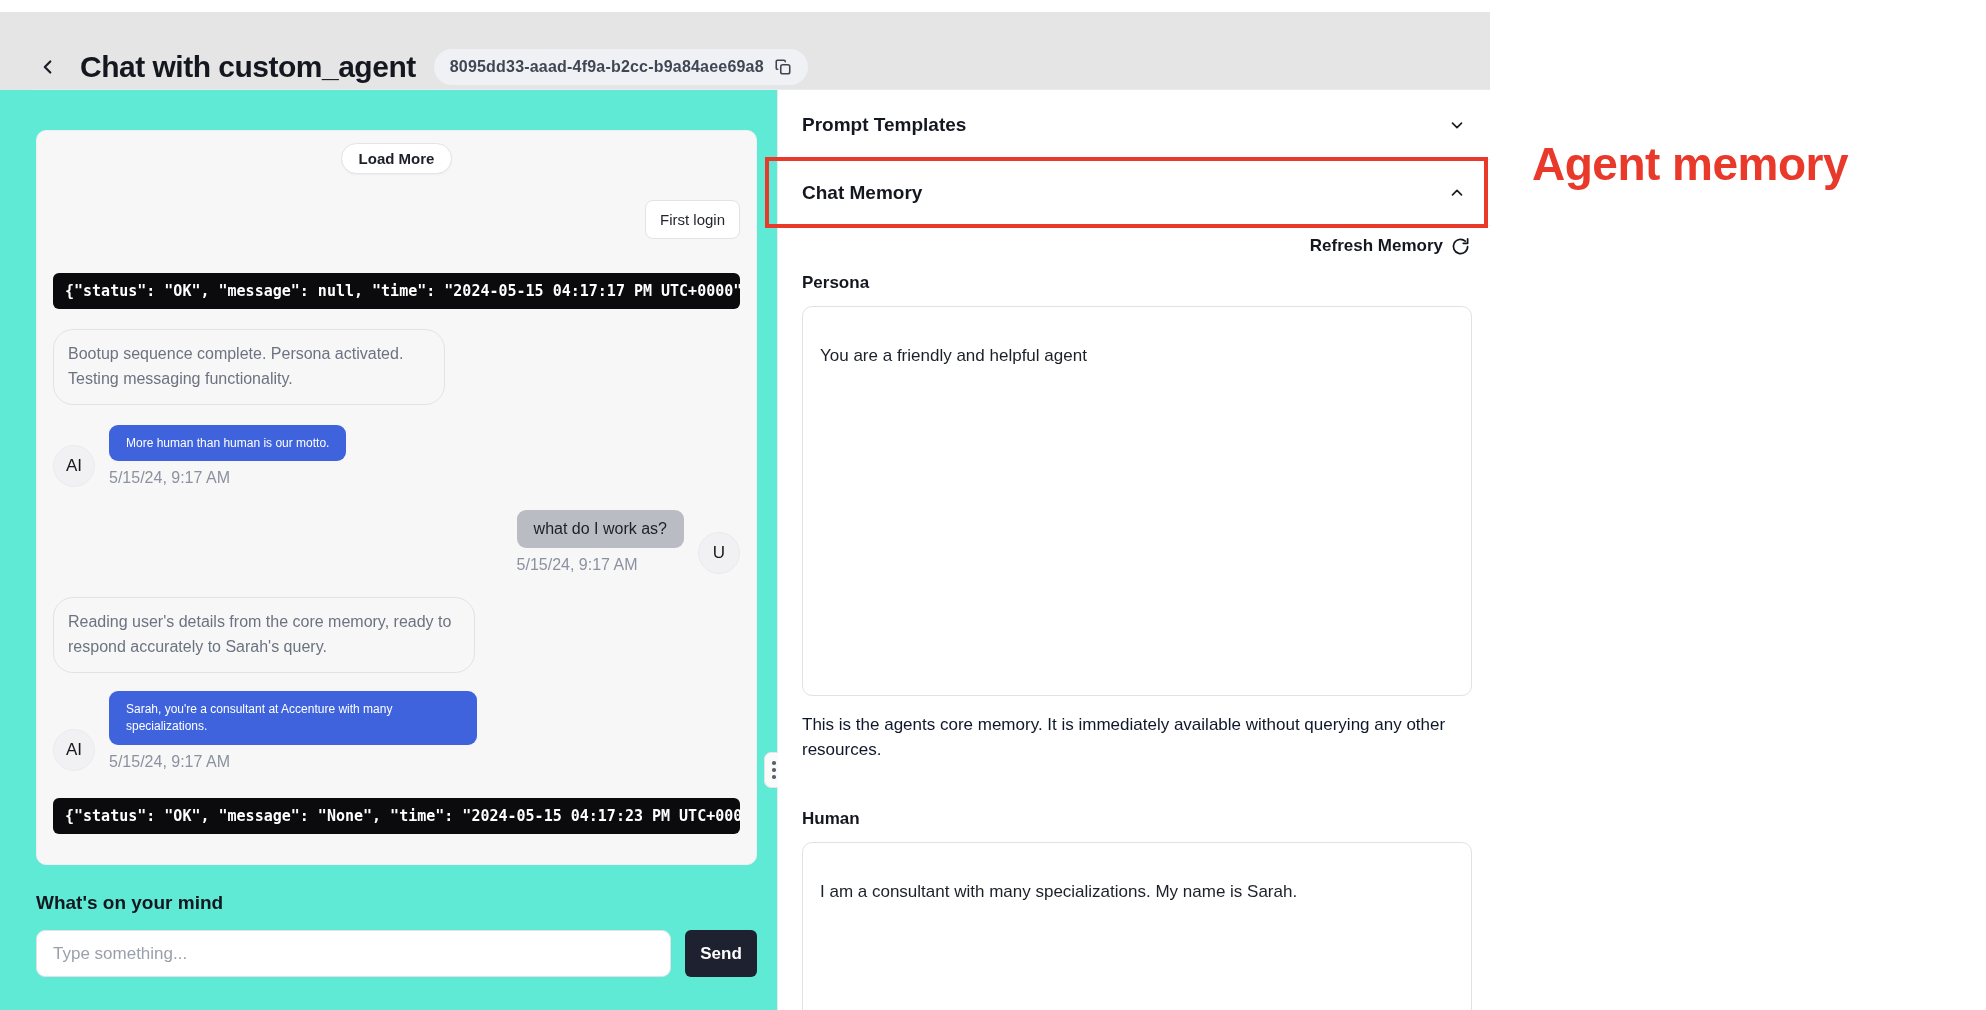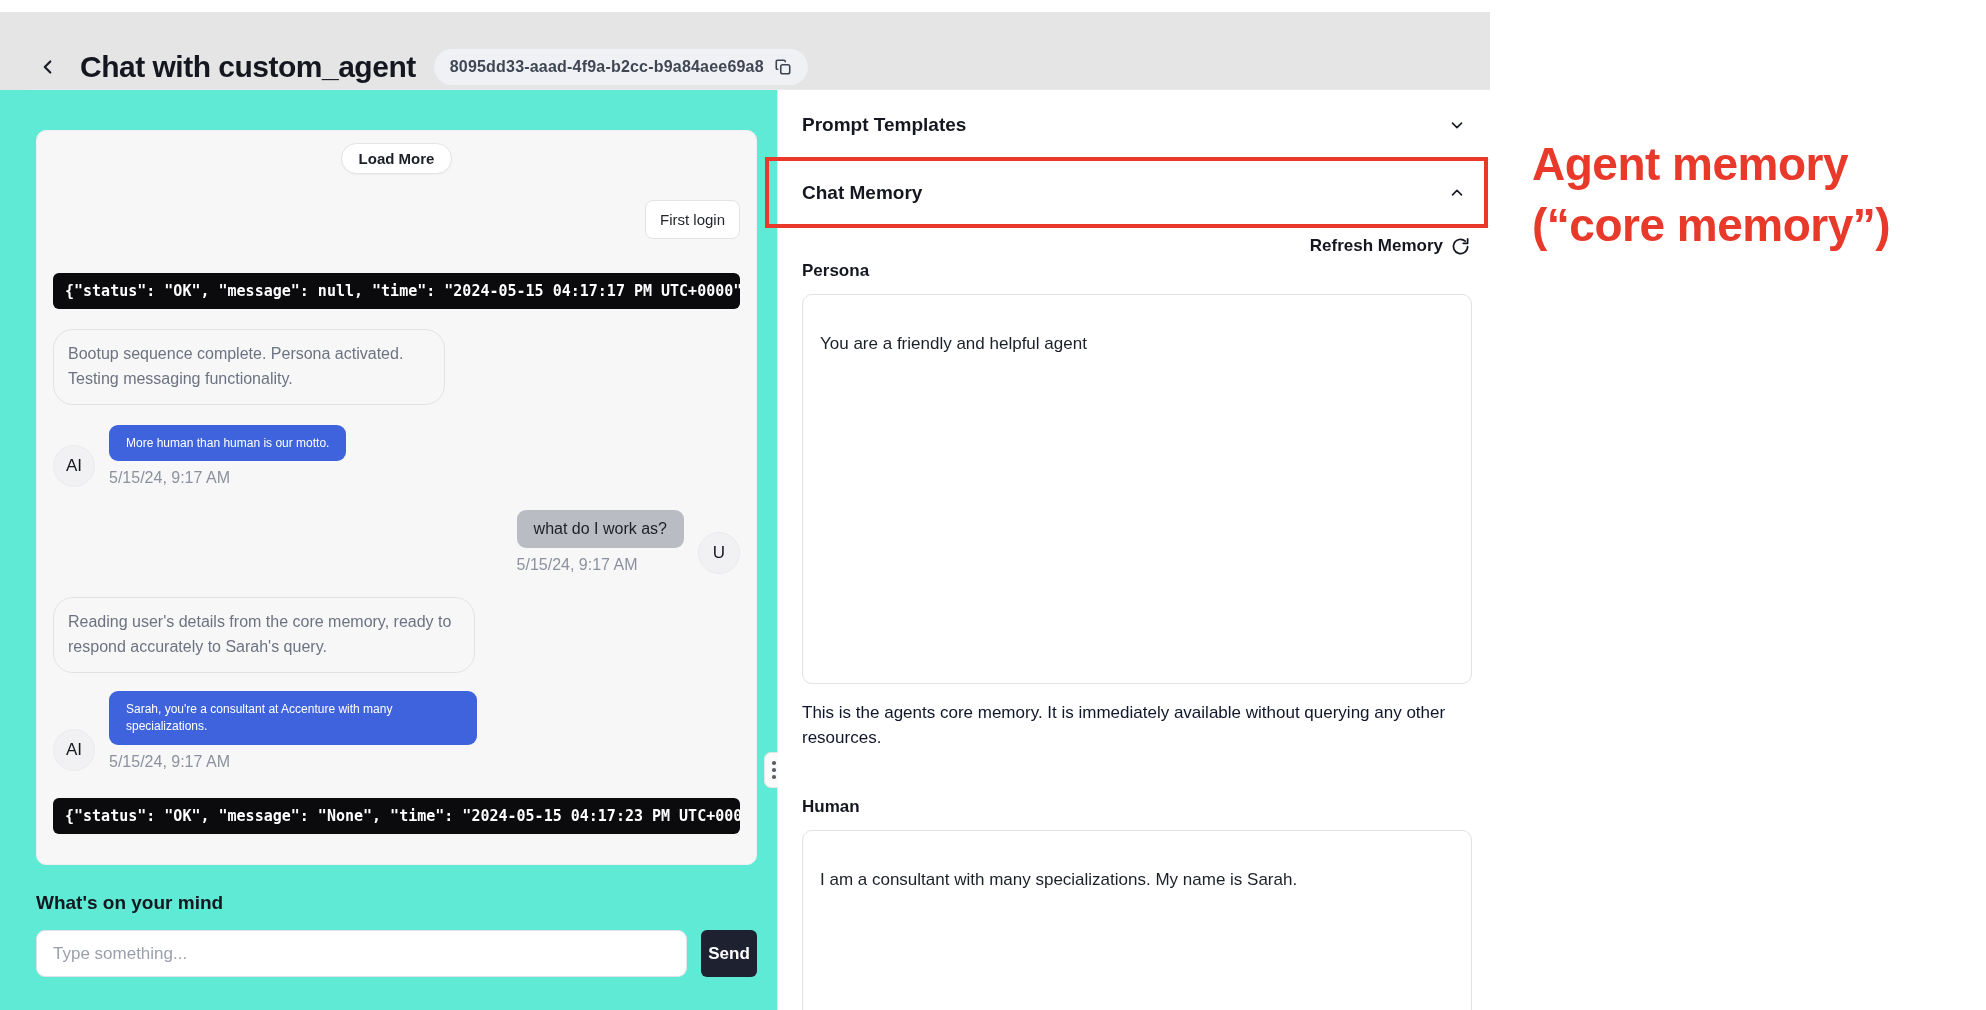--- a/index.html
+++ b/index.html
@@ -85,21 +85,21 @@
   .composer { margin: 27px 20px 0 36px; width: 721px; }
   .composer-label { font-size: 19px; font-weight: bold; color: #14171f; }
   .composer-row { display: flex; gap: 14px; margin-top: 16px; }
   .composer-input {
     flex: 1; height: 47px; border: 1px solid #e2e2e6; border-radius: 9px;
     padding: 8px 16px; font-size: 17px; color: #1c1f28; outline: none;
     font-family: "Liberation Sans", "DejaVu Sans", sans-serif; background: #fff;
   }
   .composer-input::placeholder { color: #9aa0ab; }
   .send-btn {
-    width: 56px; height: 47px; background: #1d2130; color: #fff;
+    width: 72px; height: 47px; background: #1d2130; color: #fff;
     border: none; border-radius: 6px; font-size: 17px; font-weight: bold; cursor: pointer;
     font-family: "Liberation Sans", "DejaVu Sans", sans-serif;
   }
 
   
   .v-divider { position: absolute; top: 90px; left: 777px; width: 1px; height: 920px; background: #e9eaee; }
   .drag-handle {
     position: absolute; left: 764px; top: 752px; width: 27px; height: 36px;
     background: #fafafa; border: 1px solid #e5e5e8; border-radius: 7px;
     display: flex; align-items: center; justify-content: center; cursor: col-resize;
@@ -119,21 +119,21 @@
     position: absolute; top: -3px; left: -13px; right: 2px; bottom: -3px;
     border: 4px solid #e8392b; pointer-events: none;
   }
   .panel-body { padding: 0 20px 0 24px; position: relative; }
   .refresh-row {
     display: flex; justify-content: flex-end; align-items: center; gap: 8px;
     margin-top: 9px; height: 22px;
   }
   .refresh-label { font-size: 17px; font-weight: bold; color: #14171f; cursor: pointer; }
   .refresh-icon { cursor: pointer; display: flex; }
-  .field-label { font-size: 17px; font-weight: bold; color: #14171f; margin-top: 4px; display: inline-block; }
+  .field-label { font-size: 17px; font-weight: bold; color: #14171f; margin-top: 16px; display: inline-block; }
   .memory-box {
     display: block; width: 670px; border: 1px solid #e1e2e6; border-radius: 10px;
     background: #fff; margin-top: 13px; padding: 37px 17px;
     font-size: 17px; color: #1c2028; line-height: 1.4; resize: none; outline: none;
     font-family: "Liberation Sans", "DejaVu Sans", sans-serif;
   }
   .memory-box.persona { height: 390px; }
   .memory-box.human { height: 290px; }
   .memory-desc {
     margin-top: 17px; width: 662px; font-size: 17px; line-height: 1.45; color: #0f172a;
@@ -276,14 +276,13 @@
 
     <div class="memory-desc">This is the agents core memory. It is immediately available without querying any other resources.</div>
 
     <span class="field-label human-label">Human</span>
     <textarea class="memory-box human" spellcheck="false" style="">I am a consultant with many specializations. My name is Sarah.</textarea>
   </div>
 </div>
 
 <div class="annotation">
   <div>Agent memory</div>
-  <div>(“core memory”)</div>
 </div>
 
 </body></html>

